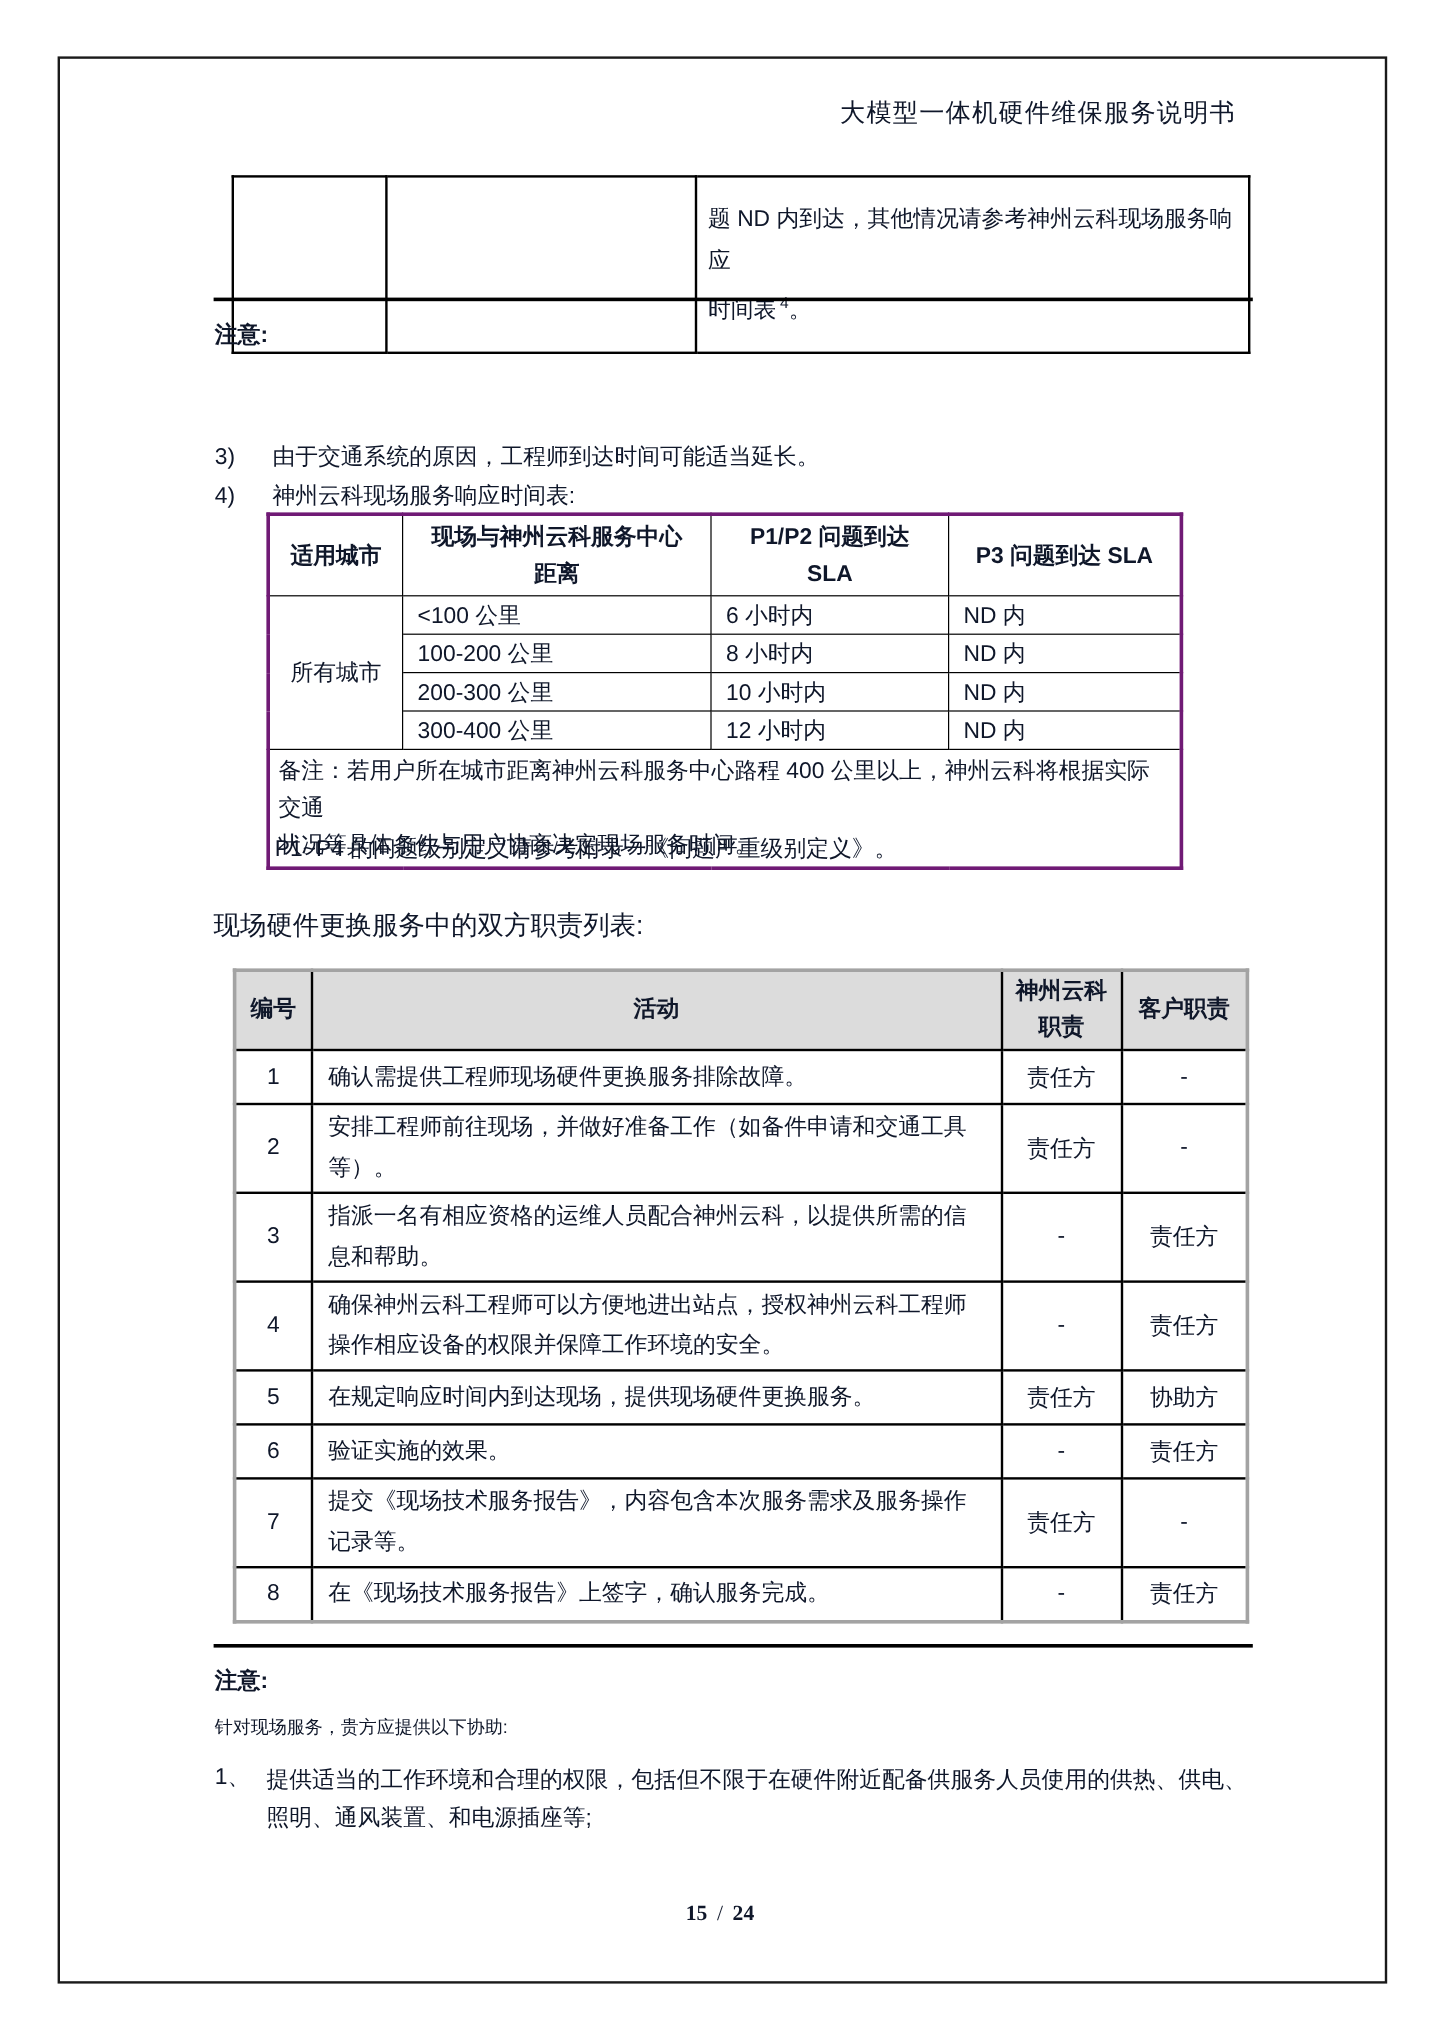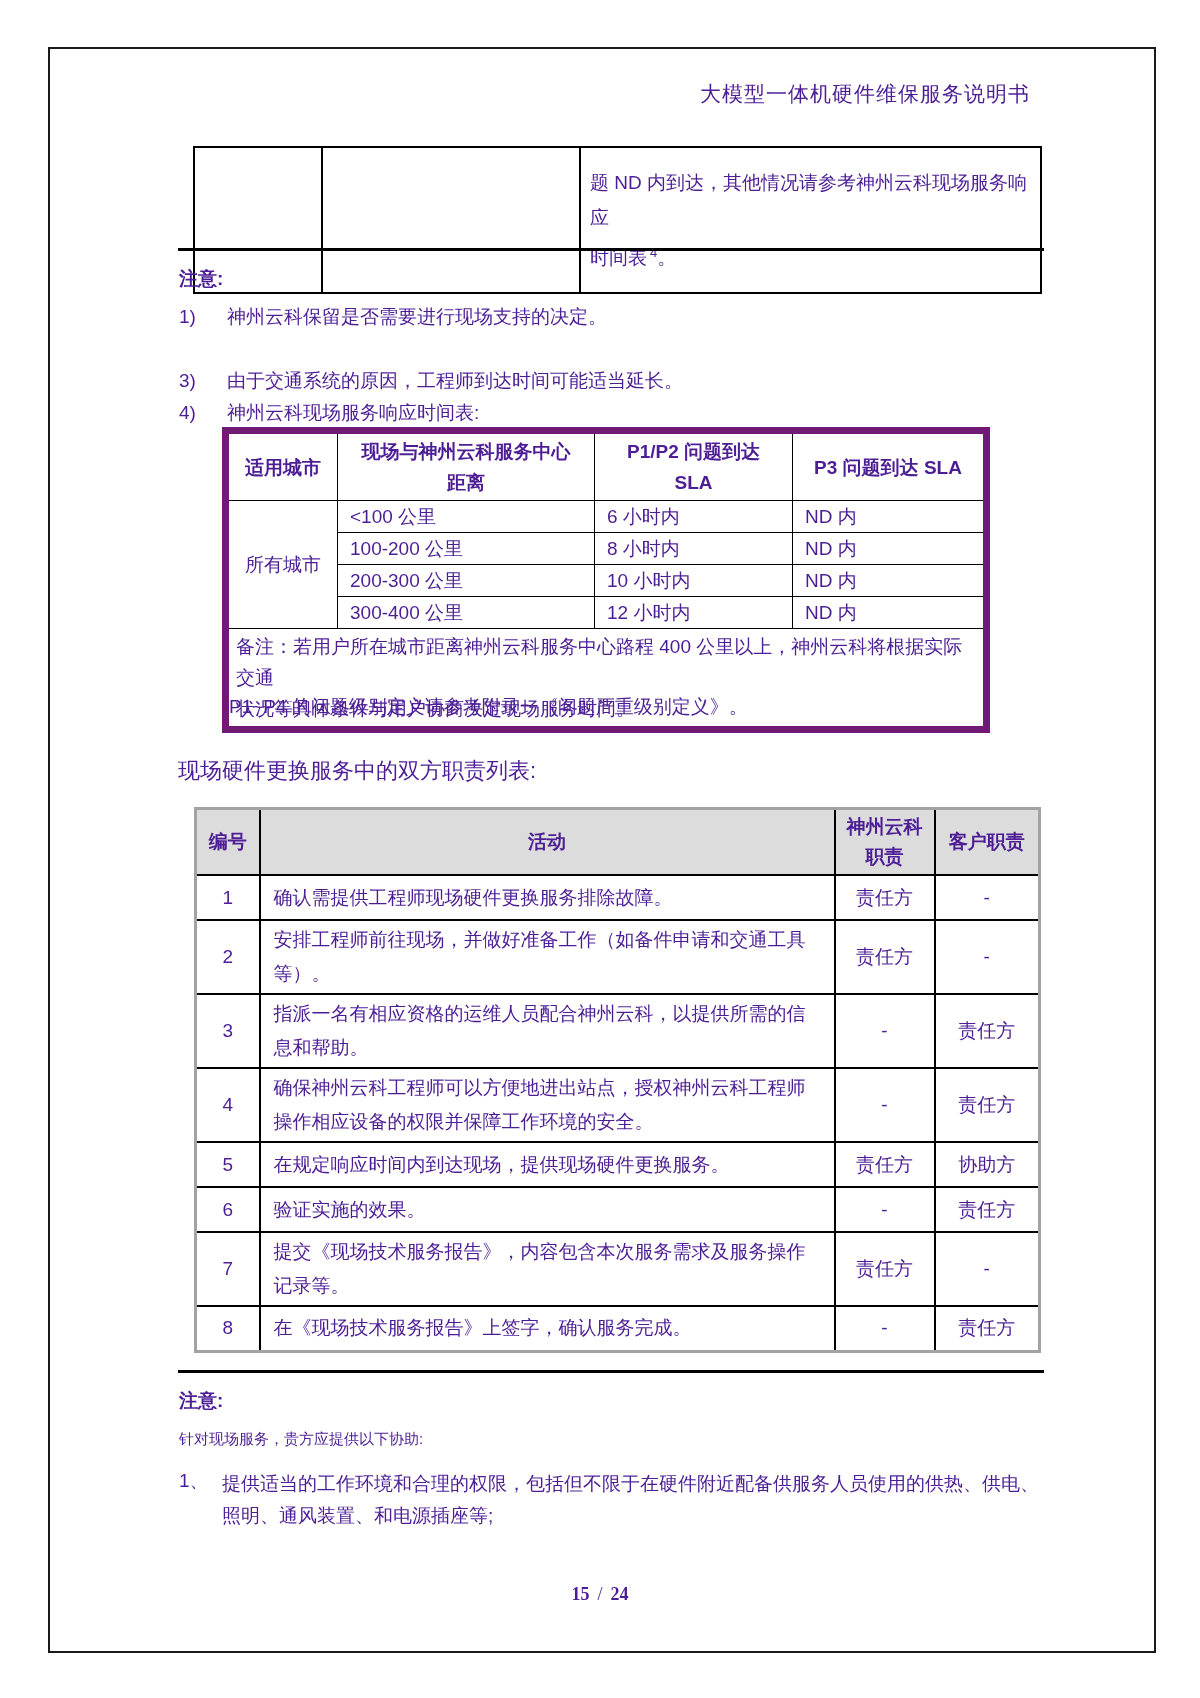--- a/index.html
+++ b/index.html
@@ -1,21 +1,21 @@
 <!DOCTYPE html>
 <html><head>
 <meta charset="utf-8">
 <style>
   html,body{margin:0;padding:0;background:#ffffff;}
   .page{
     position:relative;
     width:1200px;height:1698px;
     background:#ffffff;
     font-family:"Liberation Sans","DejaVu Sans",sans-serif;
-    color:#4c1d95;
+    color:#0f172a;
     overflow:hidden;
   }
   .border-box{
     position:absolute;left:48px;top:47px;width:1104px;height:1602px;
     border:2px solid #1a1a1a;
   }
   .doc-header{
     position:absolute;top:80px;right:170px;
     font-family:"Liberation Serif","DejaVu Serif",serif;
     font-size:21px;letter-spacing:1px;
@@ -38,21 +38,21 @@
   .num-item{position:absolute;left:179px;font-size:19px;}
   .num-item .num{display:inline-block;width:48px;}
   .intro-line{position:absolute;left:179px;margin:0;font-size:15px;}
   
   .sla-table{
     position:absolute;left:222px;top:427px;width:761px;
     border-collapse:collapse;table-layout:fixed;
     font-size:19px;
   }
   .sla-table th,.sla-table td{border:1.5px solid #000;}
-  .sla-table{border:7px solid #701a75;}
+  .sla-table{border:3px solid #701a75;}
   .sla-table th{
     font-weight:bold;text-align:center;vertical-align:middle;
     white-space:pre-line;line-height:31px;padding:2px 4px;
   }
   .sla-table .hdr{height:66px;}
   .sla-table .drow{height:32px;}
   .sla-table td{padding:0 12px;text-align:left;vertical-align:middle;}
   .sla-table td.group{text-align:center;padding:0 4px;}
   .sla-table .remark-row{height:66px;}
   .sla-table .remark-row td{white-space:pre-line;line-height:31px;padding:2px 7px;}
@@ -109,23 +109,20 @@
       <td><span class="preline">题 ND 内到达，其他情况请参考神州云科现场服务响应
 时间表</span><sup>4</sup><span>。</span></td>
     </tr>
   </tbody>
     </table>
 
   <div class="thick-rule rule1"></div>
 
   <p class="note-label nl1">注意:</p>
 
-  <div class="num-item" style="top:304px">
-    <span class="num">1)</span><span>神州云科保留是否需要进行现场支持的决定。</span>
-  </div>
   <div class="num-item" style="top:368px">
     <span class="num">3)</span><span>由于交通系统的原因，工程师到达时间可能适当延长。</span>
   </div>
   <div class="num-item" style="top:400px">
     <span class="num">4)</span><span>神州云科现场服务响应时间表:</span>
   </div>
 
   <table class="sla-table">
     <colgroup>
         <col style="width:112px">

